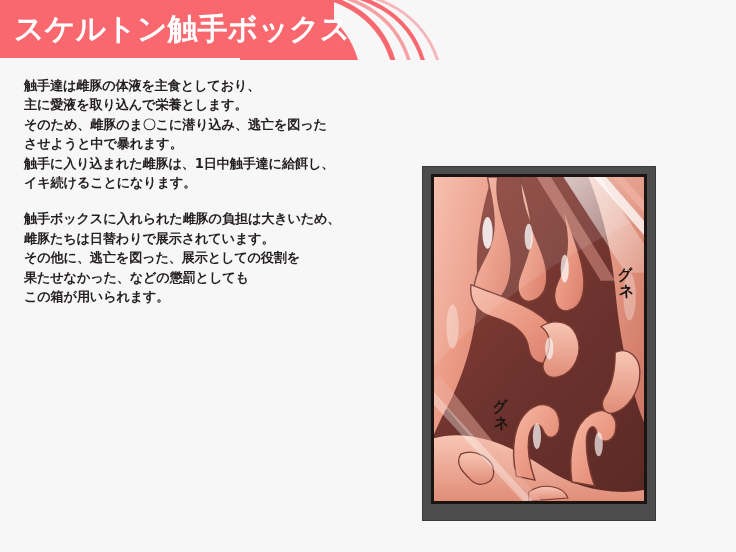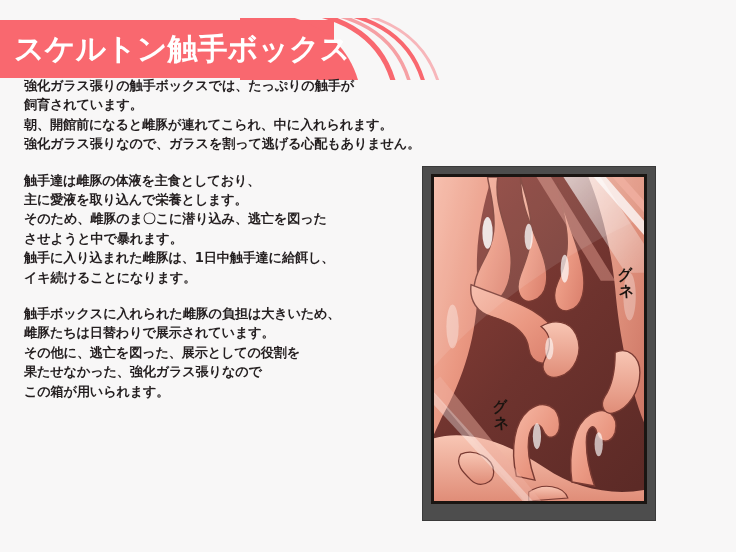--- a/index.html
+++ b/index.html
@@ -15,21 +15,20 @@
     position: relative;
   }
 
   
   #title-banner {
     position: absolute;
     left: 0;
     top: 0;
     width: 736px;
     height: 60px;
-    margin-top: 20px;
   }
   #banner-block {
     position: absolute;
     left: 0;
     top: 0;
     width: 334px;
     height: 58px;
     background: #f9686f;
   }
   #banner-swoosh {
@@ -137,34 +136,30 @@
       <path d="M 52,-10 C 112,-6 156,14 170,66" fill="none" stroke="#f6a0a4" stroke-width="3.5"></path>
       <path d="M 66,-10 C 126,-6 170,14 184,66" fill="none" stroke="#f9686f" stroke-width="4"></path>
       <path d="M 82,-10 C 142,-6 186,16 200,70" fill="none" stroke="#f7b6ba" stroke-width="3"></path>
     </g>
   </svg>
 
   <div id="title-text">スケルトン触手ボックス</div>
 </div>
 
 <div id="body-text">
-  <p class="para">強化ガラス張りの触手ボックスでは、たっぷりの触手が
-飼育されています。
-朝、開館前になると雌豚が連れてこられ、中に入れられます。
-強化ガラス張りなので、ガラスを割って逃げる心配もありません。</p>
   <p class="para">触手達は雌豚の体液を主食としており、
 主に愛液を取り込んで栄養とします。
 そのため、雌豚のま〇こに潜り込み、逃亡を図った
 させようと中で暴れます。
 触手に入り込まれた雌豚は、1日中触手達に給餌し、
 イキ続けることになります。</p>
   <p class="para">触手ボックスに入れられた雌豚の負担は大きいため、
 雌豚たちは日替わりで展示されています。
 その他に、逃亡を図った、展示としての役割を
-果たせなかった、強化ガラス張りなので
+果たせなかった、などの懲罰としても
 この箱が用いられます。</p>
 </div>
 
 <div id="illustration-panel">
   <div id="panel-inner-frame">
     <div id="panel-art">
 
       <svg viewBox="0 0 204 325" preserveAspectRatio="none">
         <defs>
           <linearGradient id="tentGrad" x1="0" y1="0" x2="1" y2="1">

